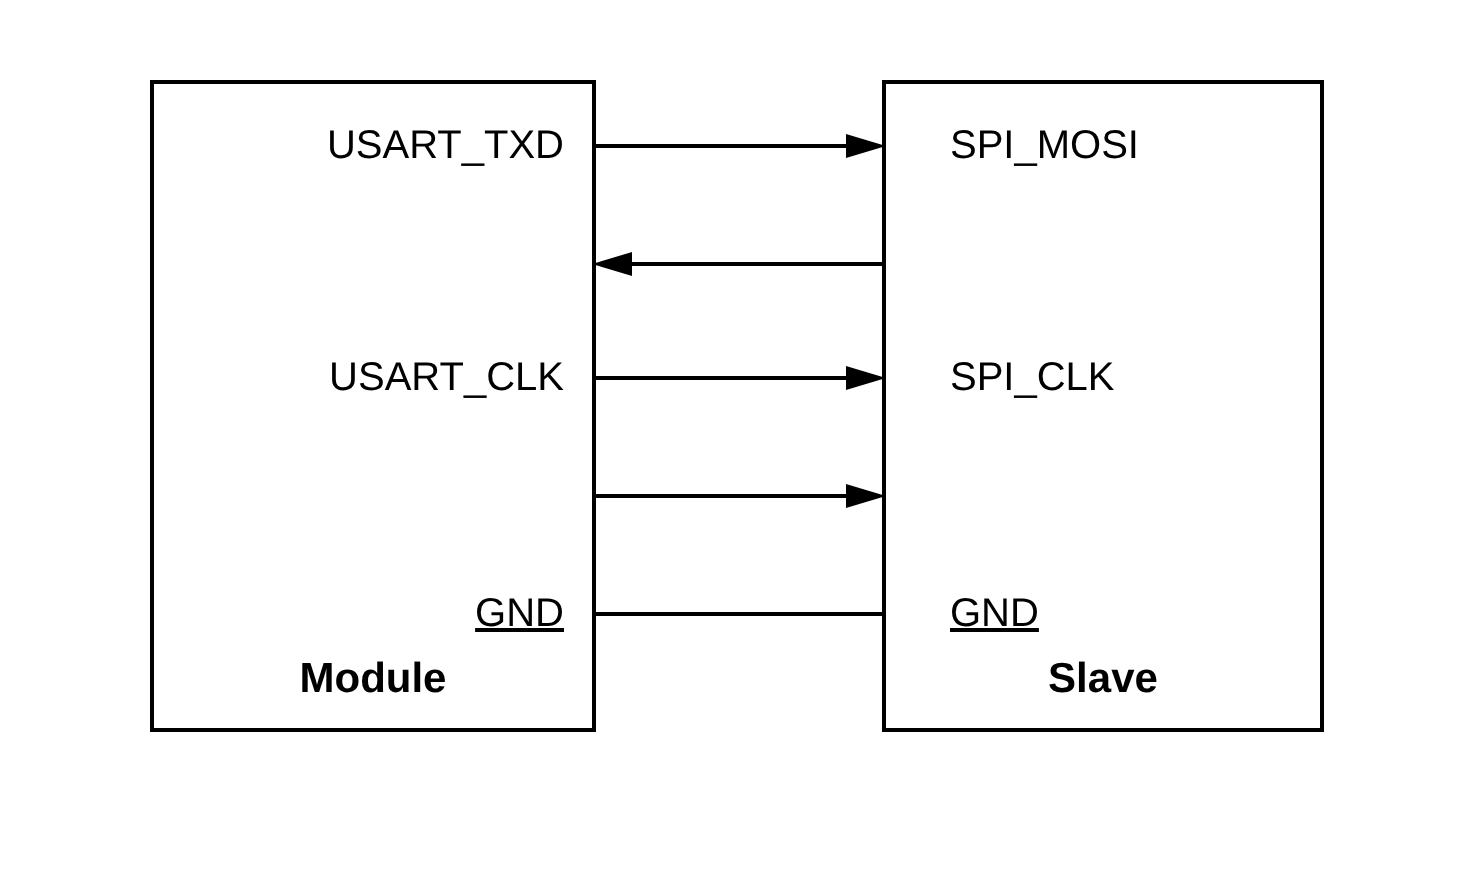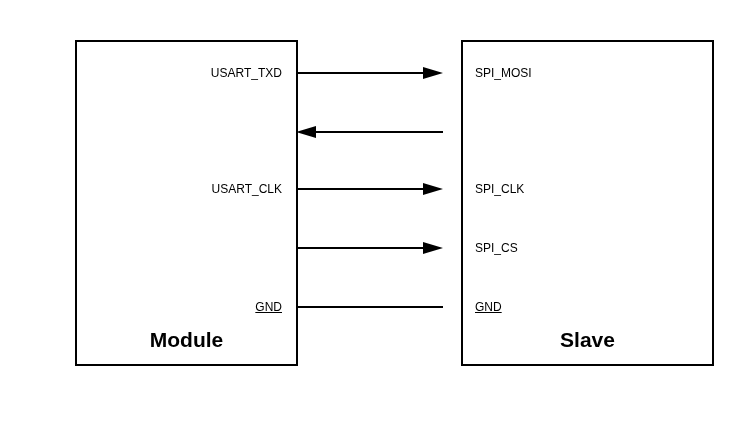--- a/index.html
+++ b/index.html
@@ -18,26 +18,27 @@
   }
   .box {
     position: absolute;
     top: 40px;
     height: 326px;
     border: 2px solid #000000;
     box-sizing: border-box;
     background: #ffffff;
   }
   .box.module { left: 75px;  width: 223px; }
-  .box.slave  { left: 461px; width: 253px; }
+  .box.slave  { left: 441px; width: 221px; }
   .pin {
     position: absolute;
-    font-size: 12px;
+    font-size: 20px;
     line-height: 22px;
     white-space: nowrap;
+    margin-left: 20px;
   }
   .box.module .pin { right: 14px; text-align: right; }
   .box.slave  .pin { left: 12px;  text-align: left; }
   .pin.r1 { top: 20px; }
   .pin.r2 { top: 79px; }
   .pin.r3 { top: 136px; }
   .pin.r4 { top: 195px; }
   .pin.r5 { top: 254px; text-decoration: underline; }
   .box-title {
     position: absolute;
@@ -72,21 +73,20 @@
   <div class="box module">
     <span class="pin r1">USART_TXD</span>
     <span class="pin r3">USART_CLK</span>
     <span class="pin r5">GND</span>
     <div class="box-title">Module</div>
   </div>
 
   <div class="box slave">
     <span class="pin r1">SPI_MOSI</span>
     <span class="pin r3">SPI_CLK</span>
-    <span class="pin r4">SPI_CS</span>
     <span class="pin r5">GND</span>
     <div class="box-title">Slave</div>
   </div>
 
   <div>
     <div class="wire-line" style="left:296px; top:72px; width:129px;"></div>
     <div class="arrow right" style="left:423px; top:67px;"></div>
   </div>
 
   <div>

